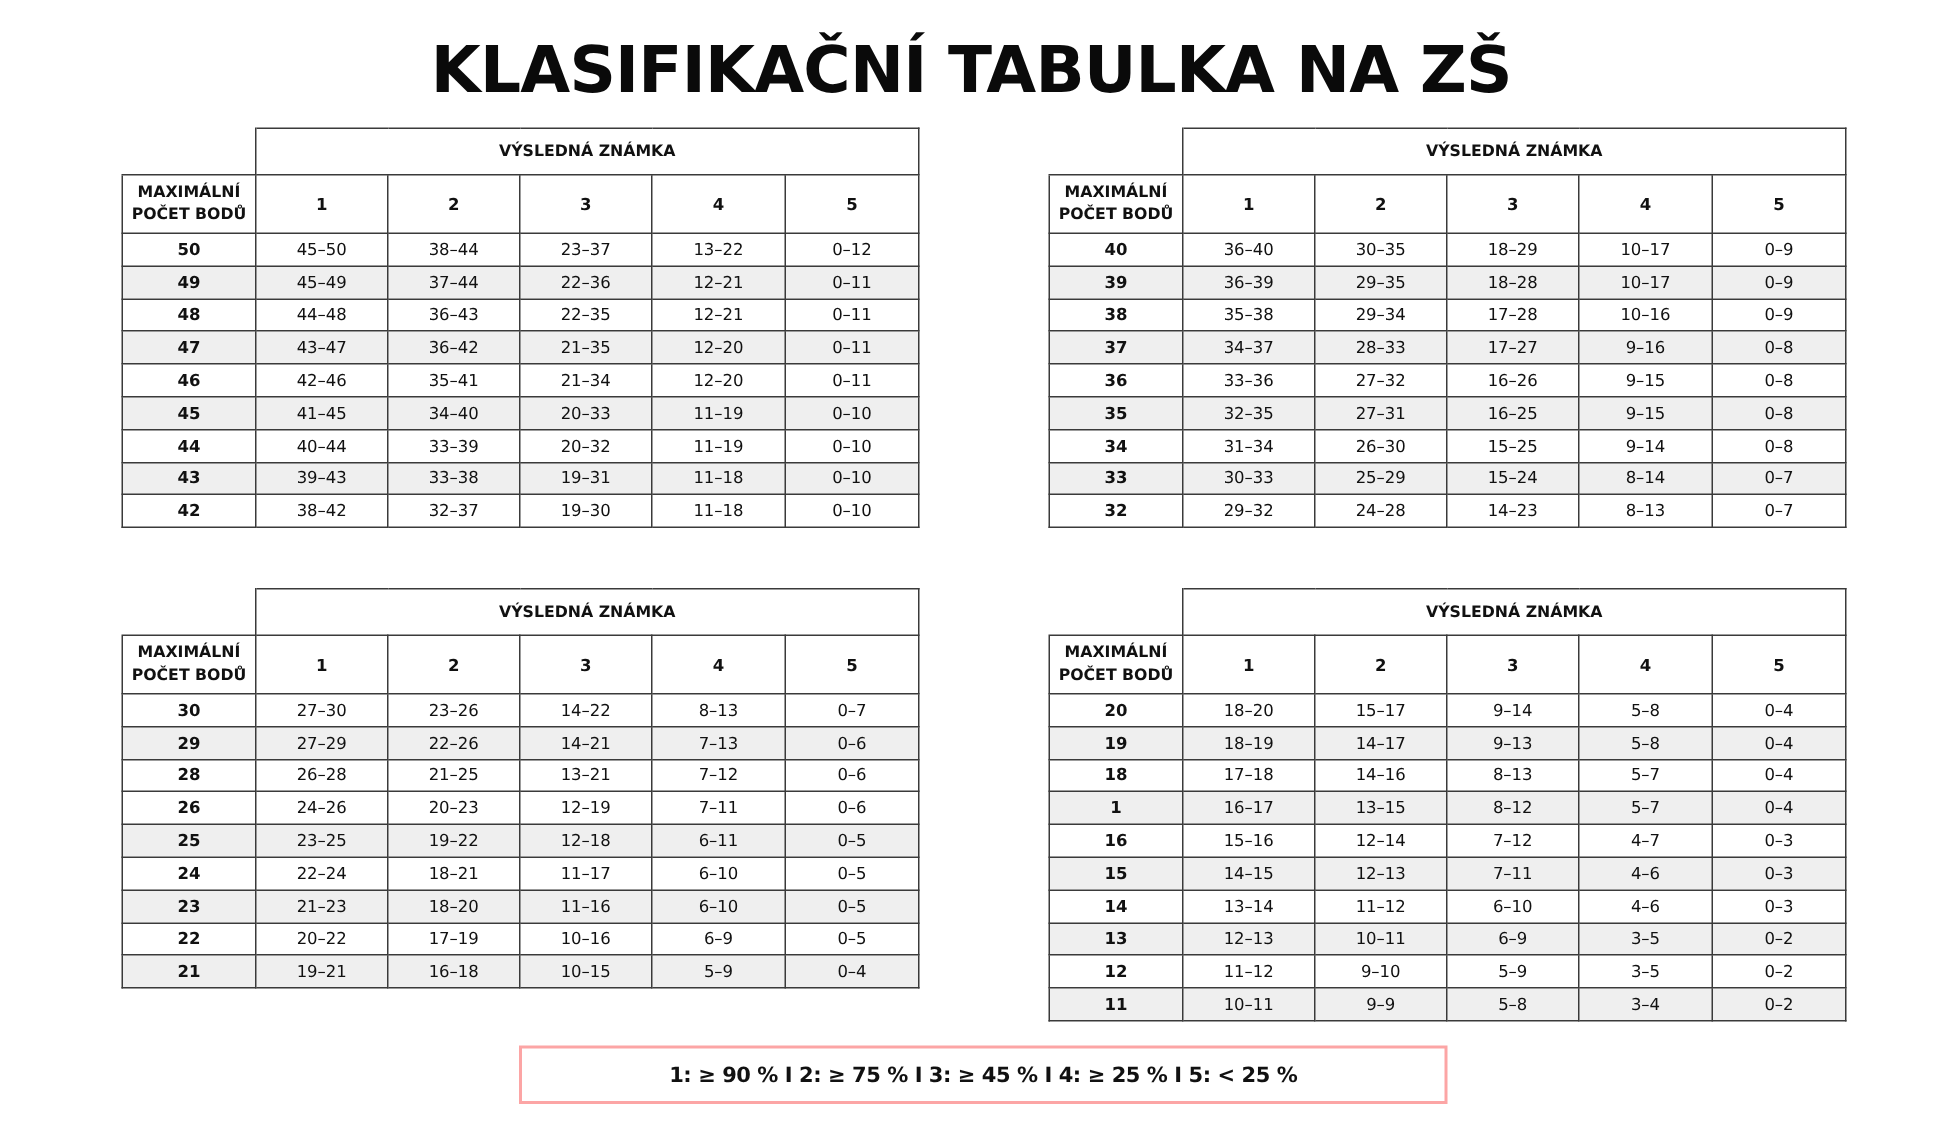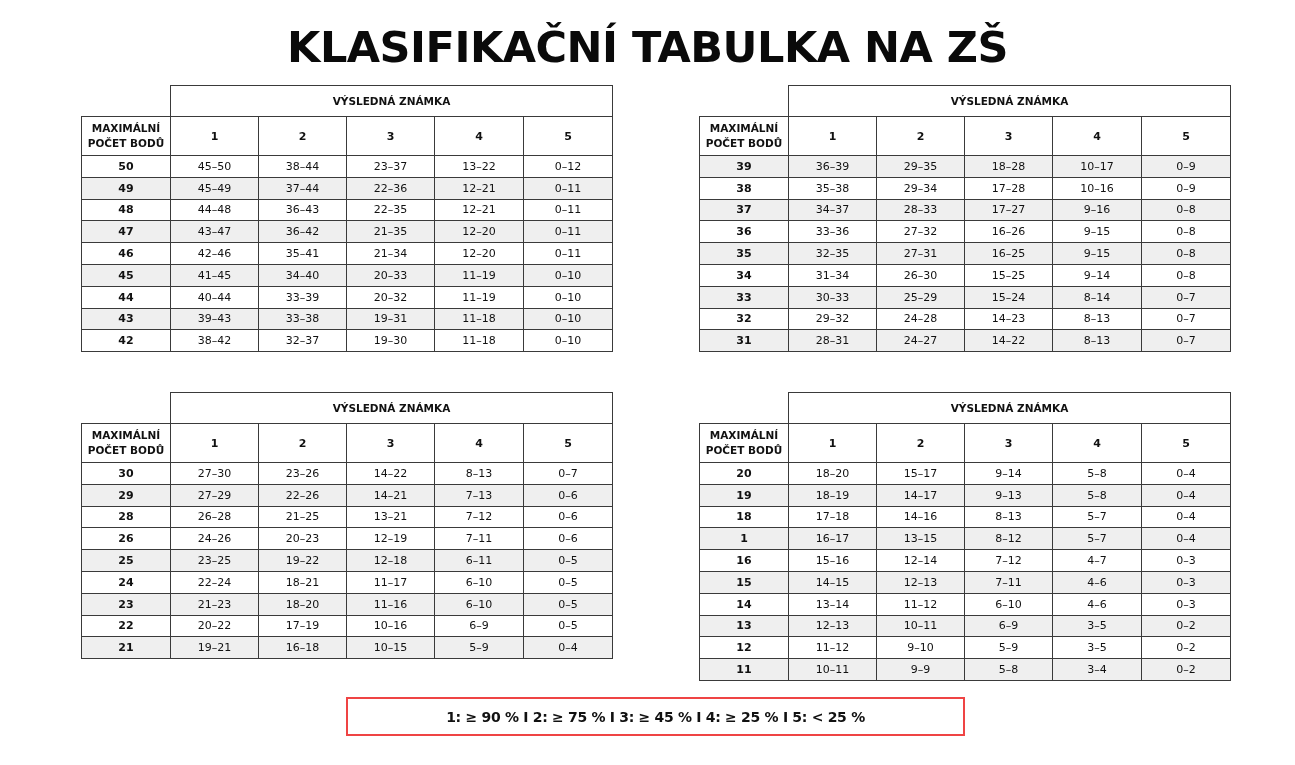--- a/index.html
+++ b/index.html
@@ -21,21 +21,21 @@
   .tbl .blank { border: none; border-right: 1px solid #3a3a3a; border-bottom: 1px solid #3a3a3a; }
   .tbl .group-head { height: 31px; font-size: 10.5px; }
   .tbl .col-head { height: 39px; font-size: 11px; }
   .tbl .maxh { font-size: 10.5px; line-height: 15px; }
   .tbl td { height: 21.8px; font-size: 11px; font-weight: normal; }
   .tbl td.maxp { font-weight: bold; }
   .tbl tr.alt td { background: #efefef; }
   .tbl tr.norm td { background: #ffffff; }
   .legend {
     position: absolute; left: 346px; top: 697px; width: 619px; height: 39px;
-    border: 2px solid #ef4444; display: flex; align-items: center; justify-content: center;
+    border: 2px solid #fca5a5; display: flex; align-items: center; justify-content: center;
     font-weight: bold; font-size: 14px; letter-spacing: -0.3px;
   }
 </style>
 </head>
 <body>
 
 <div class="title">KLASIFIKAČNÍ TABULKA NA ZŠ</div>
 
 <table class="tbl" style="left:81px; top:85px; width:531px;">
     <colgroup>
@@ -148,20 +148,28 @@
         <th class="group-head" colspan="5">VÝSLEDNÁ ZNÁMKA</th>
       </tr>
       <tr>
         <th class="col-head maxh"><span>MAXIMÁLNÍ</span><br><span>POČET BODŮ</span></th>
         <th class="col-head">1</th>
         <th class="col-head">2</th>
         <th class="col-head">3</th>
         <th class="col-head">4</th>
         <th class="col-head">5</th>
       </tr>
+      <tr class="norm">
+        <td class="maxp">40</td>
+        <td class="">36–40</td>
+        <td class="">30–35</td>
+        <td class="">18–29</td>
+        <td class="">10–17</td>
+        <td class="">0–9</td>
+      </tr>
       <tr class="alt">
         <td class="maxp">39</td>
         <td class="">36–39</td>
         <td class="">29–35</td>
         <td class="">18–28</td>
         <td class="">10–17</td>
         <td class="">0–9</td>
       </tr>
       <tr class="norm">
         <td class="maxp">38</td>
@@ -212,28 +220,20 @@
         <td class="">0–7</td>
       </tr>
       <tr class="norm">
         <td class="maxp">32</td>
         <td class="">29–32</td>
         <td class="">24–28</td>
         <td class="">14–23</td>
         <td class="">8–13</td>
         <td class="">0–7</td>
       </tr>
-      <tr class="alt">
-        <td class="maxp">31</td>
-        <td class="">28–31</td>
-        <td class="">24–27</td>
-        <td class="">14–22</td>
-        <td class="">8–13</td>
-        <td class="">0–7</td>
-      </tr>
     </tbody>
   </table>
 <table class="tbl" style="left:81px; top:392px; width:531px;">
     <colgroup>
       <col style="width:89px">
       <col style="width:88px">
       <col style="width:88px">
       <col style="width:88px">
       <col style="width:89px">
       <col style="width:89px">

